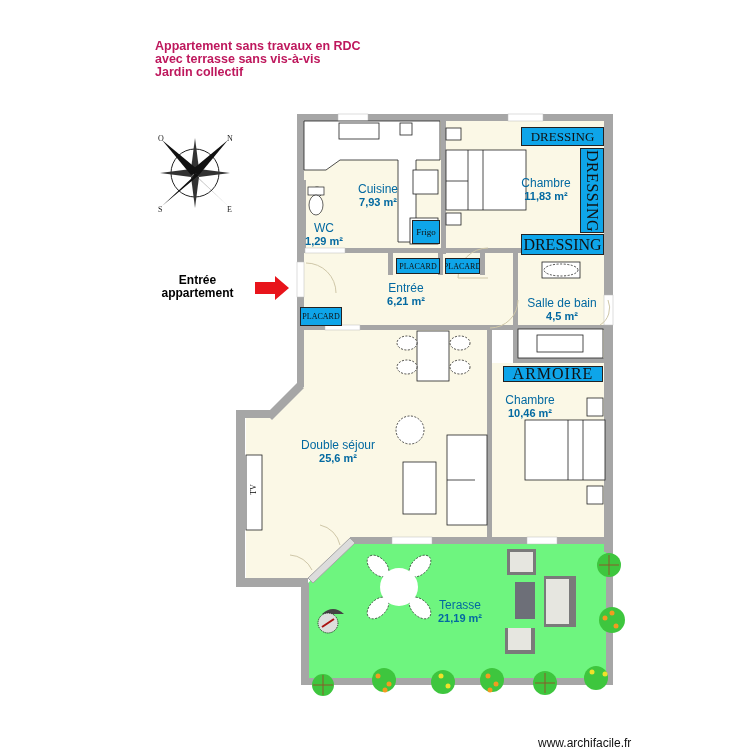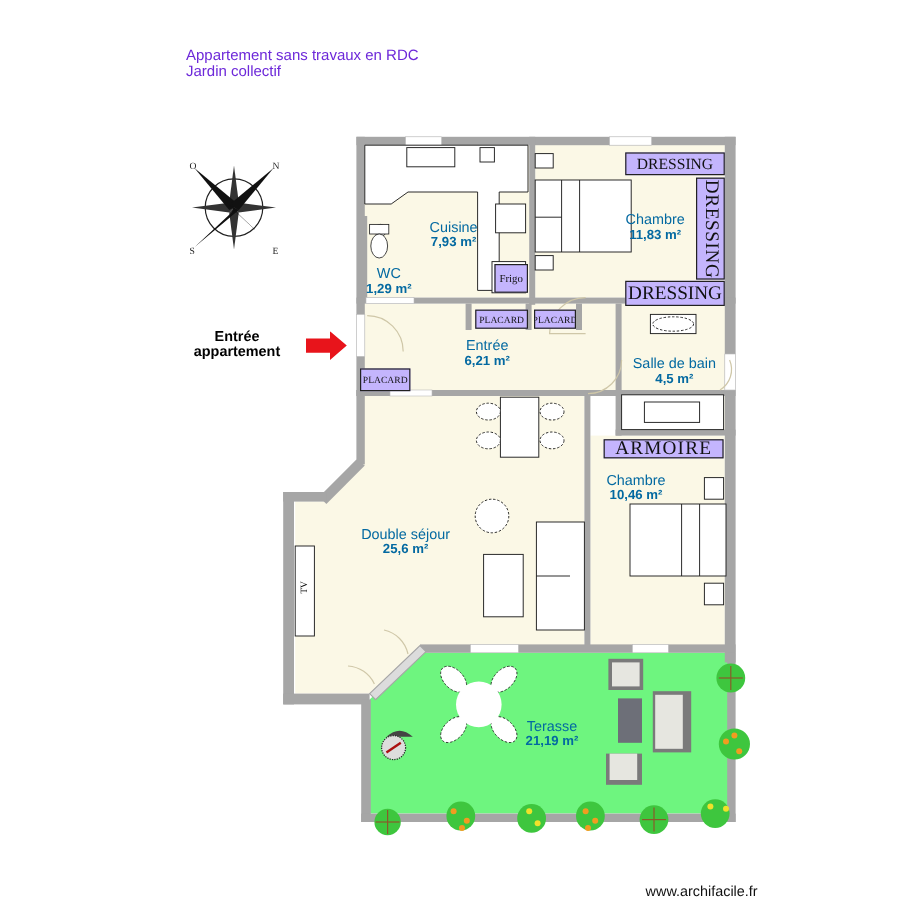--- a/index.html
+++ b/index.html
@@ -1,31 +1,32 @@
 <!DOCTYPE html>
 <html><head>
 <meta charset="utf-8">
 <style>
   html, body { margin: 0; padding: 0; background: #ffffff; }
   body { width: 750px; height: 750px; position: relative; overflow: hidden; font-family: "Liberation Sans", sans-serif; }
   .abs { position: absolute; }
-  .header { left: 155px; top: 40px; font-size: 12.5px; font-weight: normal; line-height: 13px; color: #6d28d9; }
+  .header { left: 155px; top: 40px; font-size: 12.5px; font-weight: bold; line-height: 13px; color: #be185d; }
   .header div { white-space: nowrap; }
   .plan { left: 0; top: 0; width: 750px; height: 750px; }
   .room-label { position: absolute; text-align: center; font-size: 12px; color: #0369a1; line-height: 13px; white-space: nowrap; transform: translateX(-50%); }
   .room-label .area { font-size: 11px; font-weight: bold; }
   .entry-label { left: 150px; top: 274px; width: 95px; text-align: center; font-size: 12px; font-weight: bold; line-height: 13px; }
-  .lbl-box { position: absolute; background: #c4b5fd; border: 1px solid #222; font-family: "Liberation Serif", serif; color: #111; display: flex; align-items: center; justify-content: center; white-space: nowrap; overflow: hidden; }
+  .lbl-box { position: absolute; background: #0ea5e9; border: 1px solid #222; font-family: "Liberation Serif", serif; color: #111; display: flex; align-items: center; justify-content: center; white-space: nowrap; overflow: hidden; }
   .watermark { left: 538px; top: 736px; font-size: 12px; color: #111; }
 </style>
 </head>
 <body>
 
 <div class="abs header">
   <div>Appartement sans travaux en RDC</div>
+  <div>avec terrasse sans vis-à-vis</div>
   <div>Jardin collectif</div>
 </div>
 
 <svg class="abs" style="left:150px;top:128px" width="90" height="90" viewBox="0 0 90 90">
   <circle cx="45" cy="45" r="24" fill="none" stroke="#222" stroke-width="1"></circle>
   <polygon points="45,10 49,41 45,45 41,41" fill="#333"></polygon>
   <polygon points="45,80 49,49 45,45 41,49" fill="#333"></polygon>
   <polygon points="10,45 41,41 45,45 41,49" fill="#333"></polygon>
   <polygon points="80,45 49,41 45,45 49,49" fill="#333"></polygon>
   <polygon points="12,12 47,41 45,45 41,47" fill="#111"></polygon>

